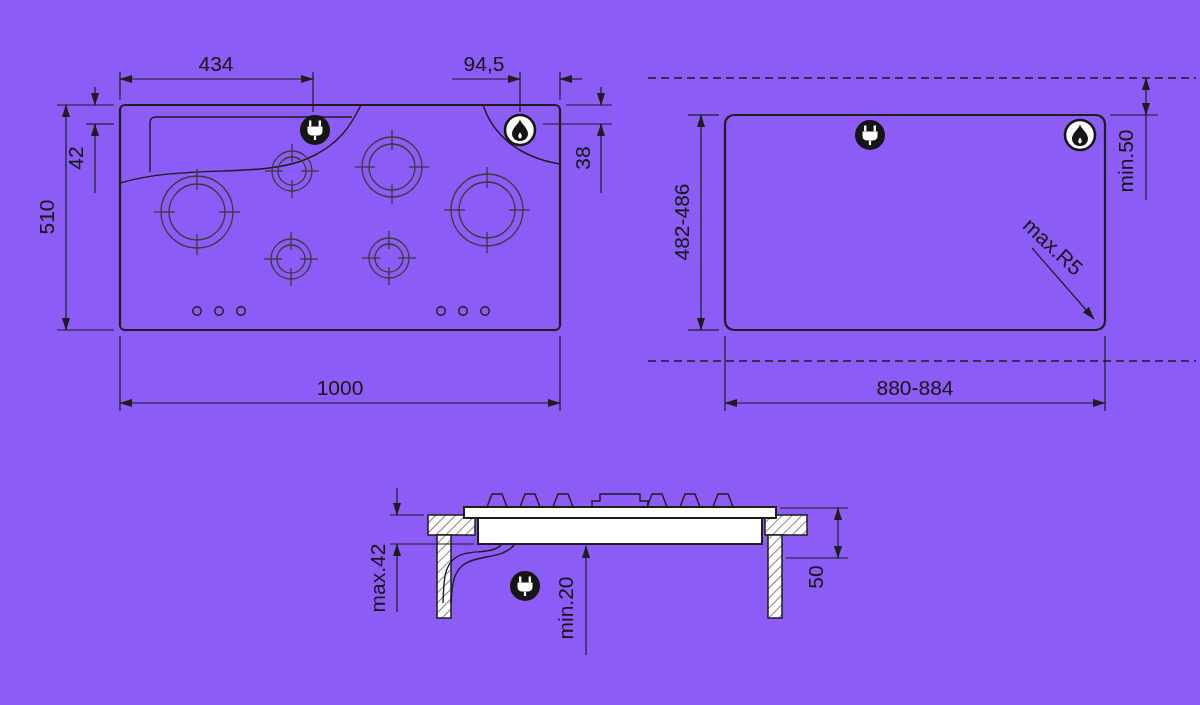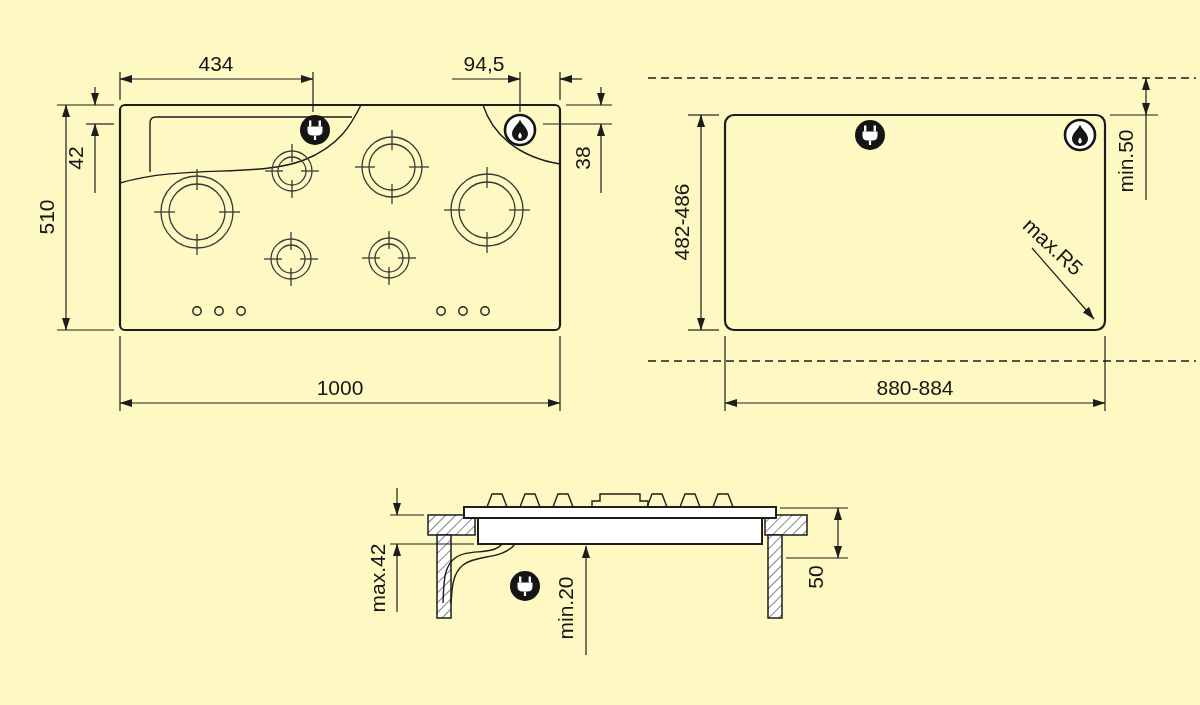--- a/index.html
+++ b/index.html
@@ -1,17 +1,17 @@
 <!DOCTYPE html>
 <html><head>
 <meta charset="utf-8">
 <style>
   html, body { margin: 0; padding: 0; background: #ffffff; }
   .page {
-    width: 1200px; height: 705px; background: #fef9c3;
+    width: 1200px; height: 705px; background: #8b5cf6;
     position: relative; overflow: hidden;
     font-family: "Liberation Sans", sans-serif;
   }
   svg { display: block; }
   svg text {
     font-family: "Liberation Sans", sans-serif;
     font-size: 21px;
     fill: #151515;
   }
   .ol   { fill: none; stroke: #1d1d1d; stroke-width: 2.2; stroke-linejoin: round; }

